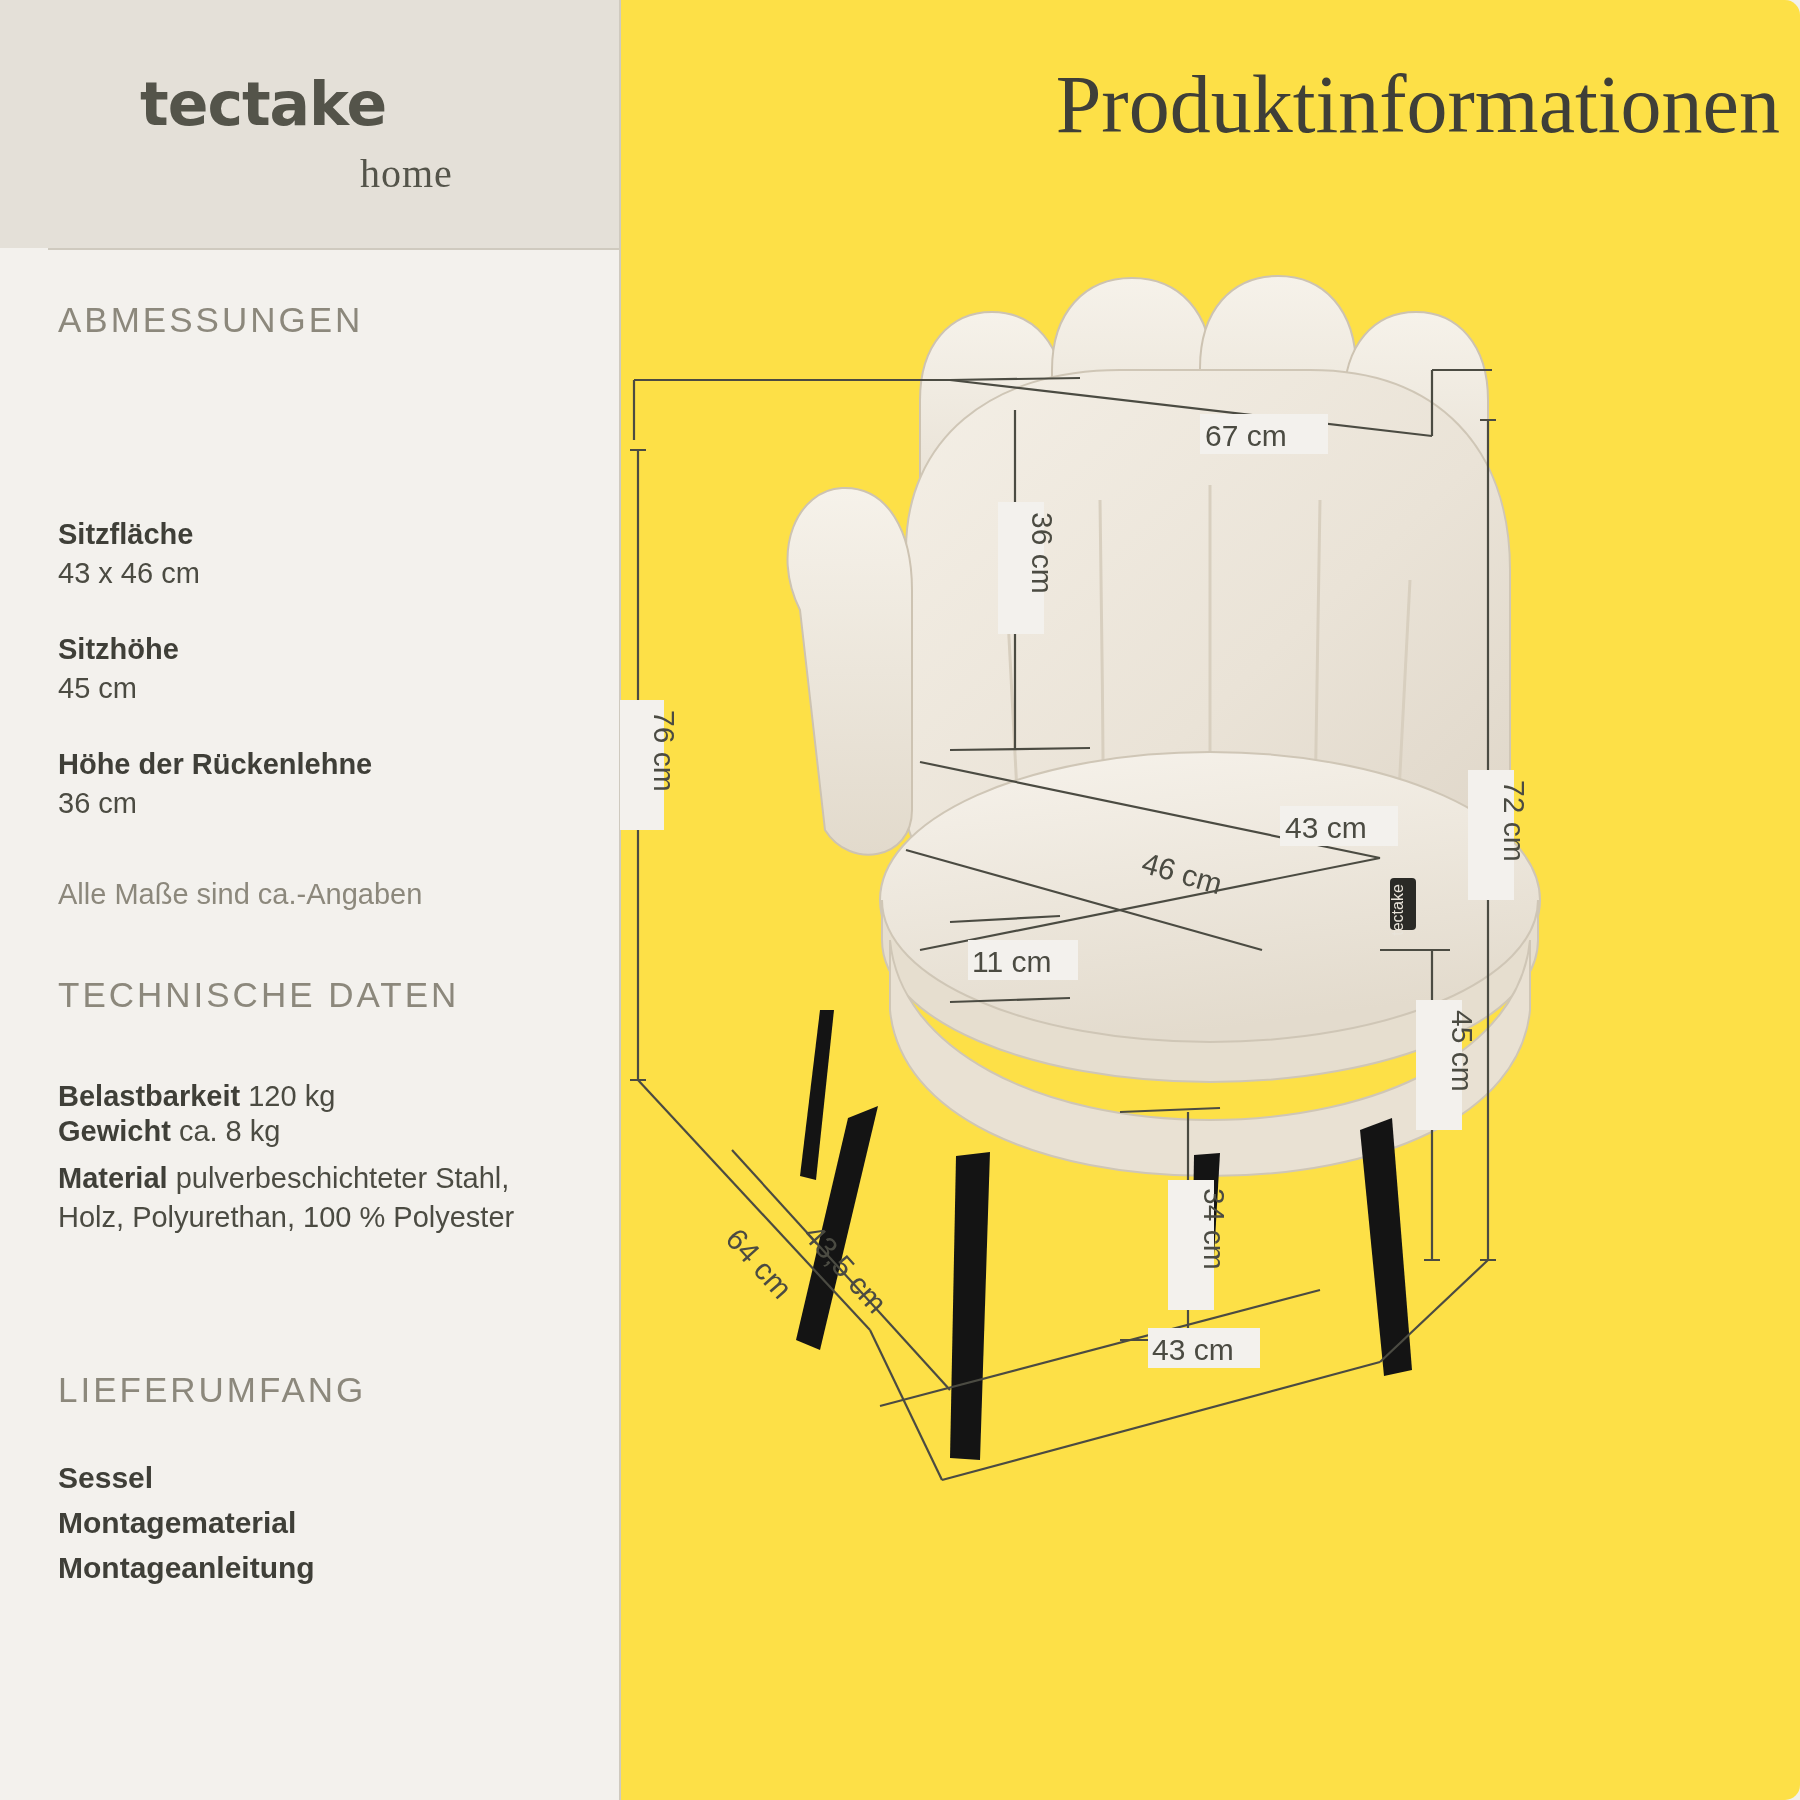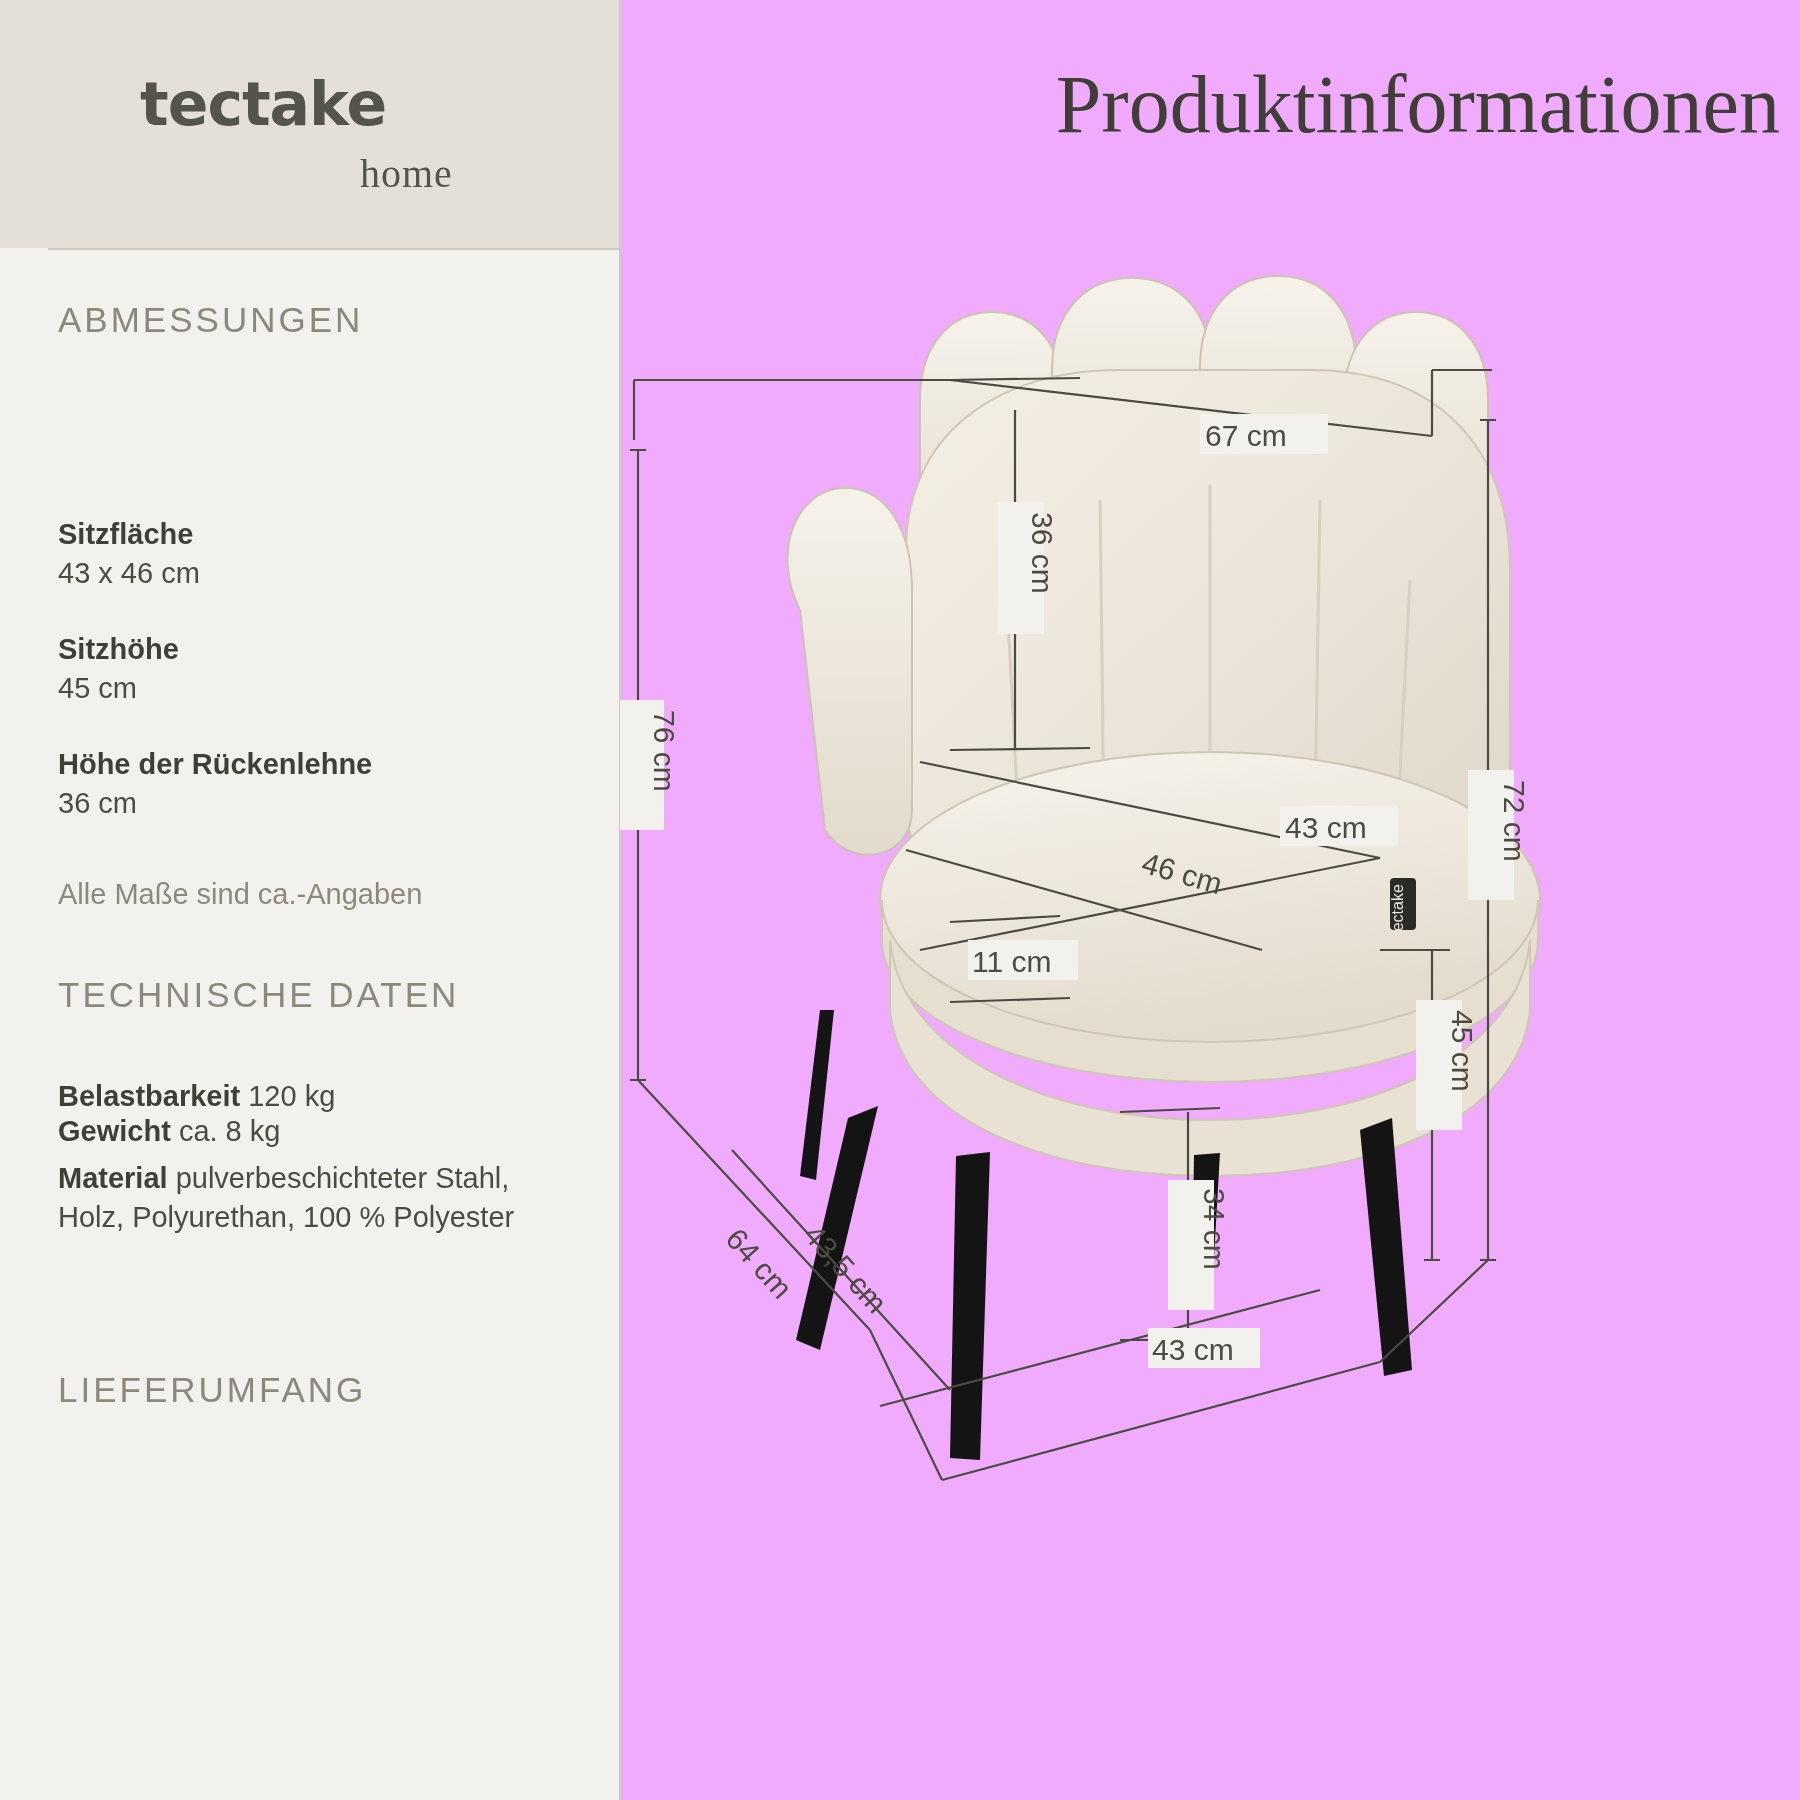--- a/index.html
+++ b/index.html
@@ -6,21 +6,22 @@
   body{
     width:1800px;height:1800px;
     background:#f2f0ec;
     font-family:"Liberation Sans", sans-serif;
     color:#4b4b42;
     position:relative;
     overflow:hidden;
   }
   .page{
     position:absolute;inset:0;
-    background:#f0abfc;
+    background:#fde047;
+    border-radius:15px;
   }
   
   .sidebar{
     position:absolute;left:0;top:0;width:620px;height:1800px;
     background:#f3f1ed;
   }
   .sidebar-band{
     position:absolute;left:0;top:0;width:620px;height:248px;
     background:#e4e0d8;
   }
@@ -113,20 +114,25 @@
       <b>Gewicht</b>
       <span class="val">ca. 8 kg</span>
     </div>
     <div class="blk" style="top:1159px;width:500px;">
       <b>Material</b>
       <span class="val">pulverbeschichteter Stahl, Holz, Polyurethan, 100 % Polyester</span>
     </div>
 
     <div class="sec-title" style="top:1370px">LIEFERUMFANG</div>
 
+    <div class="list" style="top:1455px">
+      <div>Sessel</div>
+      <div>Montagematerial</div>
+      <div>Montageanleitung</div>
+    </div>
   </div>
   <div class="vrule"></div>
 
   <div class="title">Produktinformationen</div>
 
   <div class="stage">
     <svg width="1180" height="1550" viewBox="0 0 1180 1550" xmlns="http://www.w3.org/2000/svg">
       <defs>
         <linearGradient id="velvet" x1="0" y1="0" x2="1" y2="1">
           <stop offset="0%" stop-color="#f4efe6"></stop>

